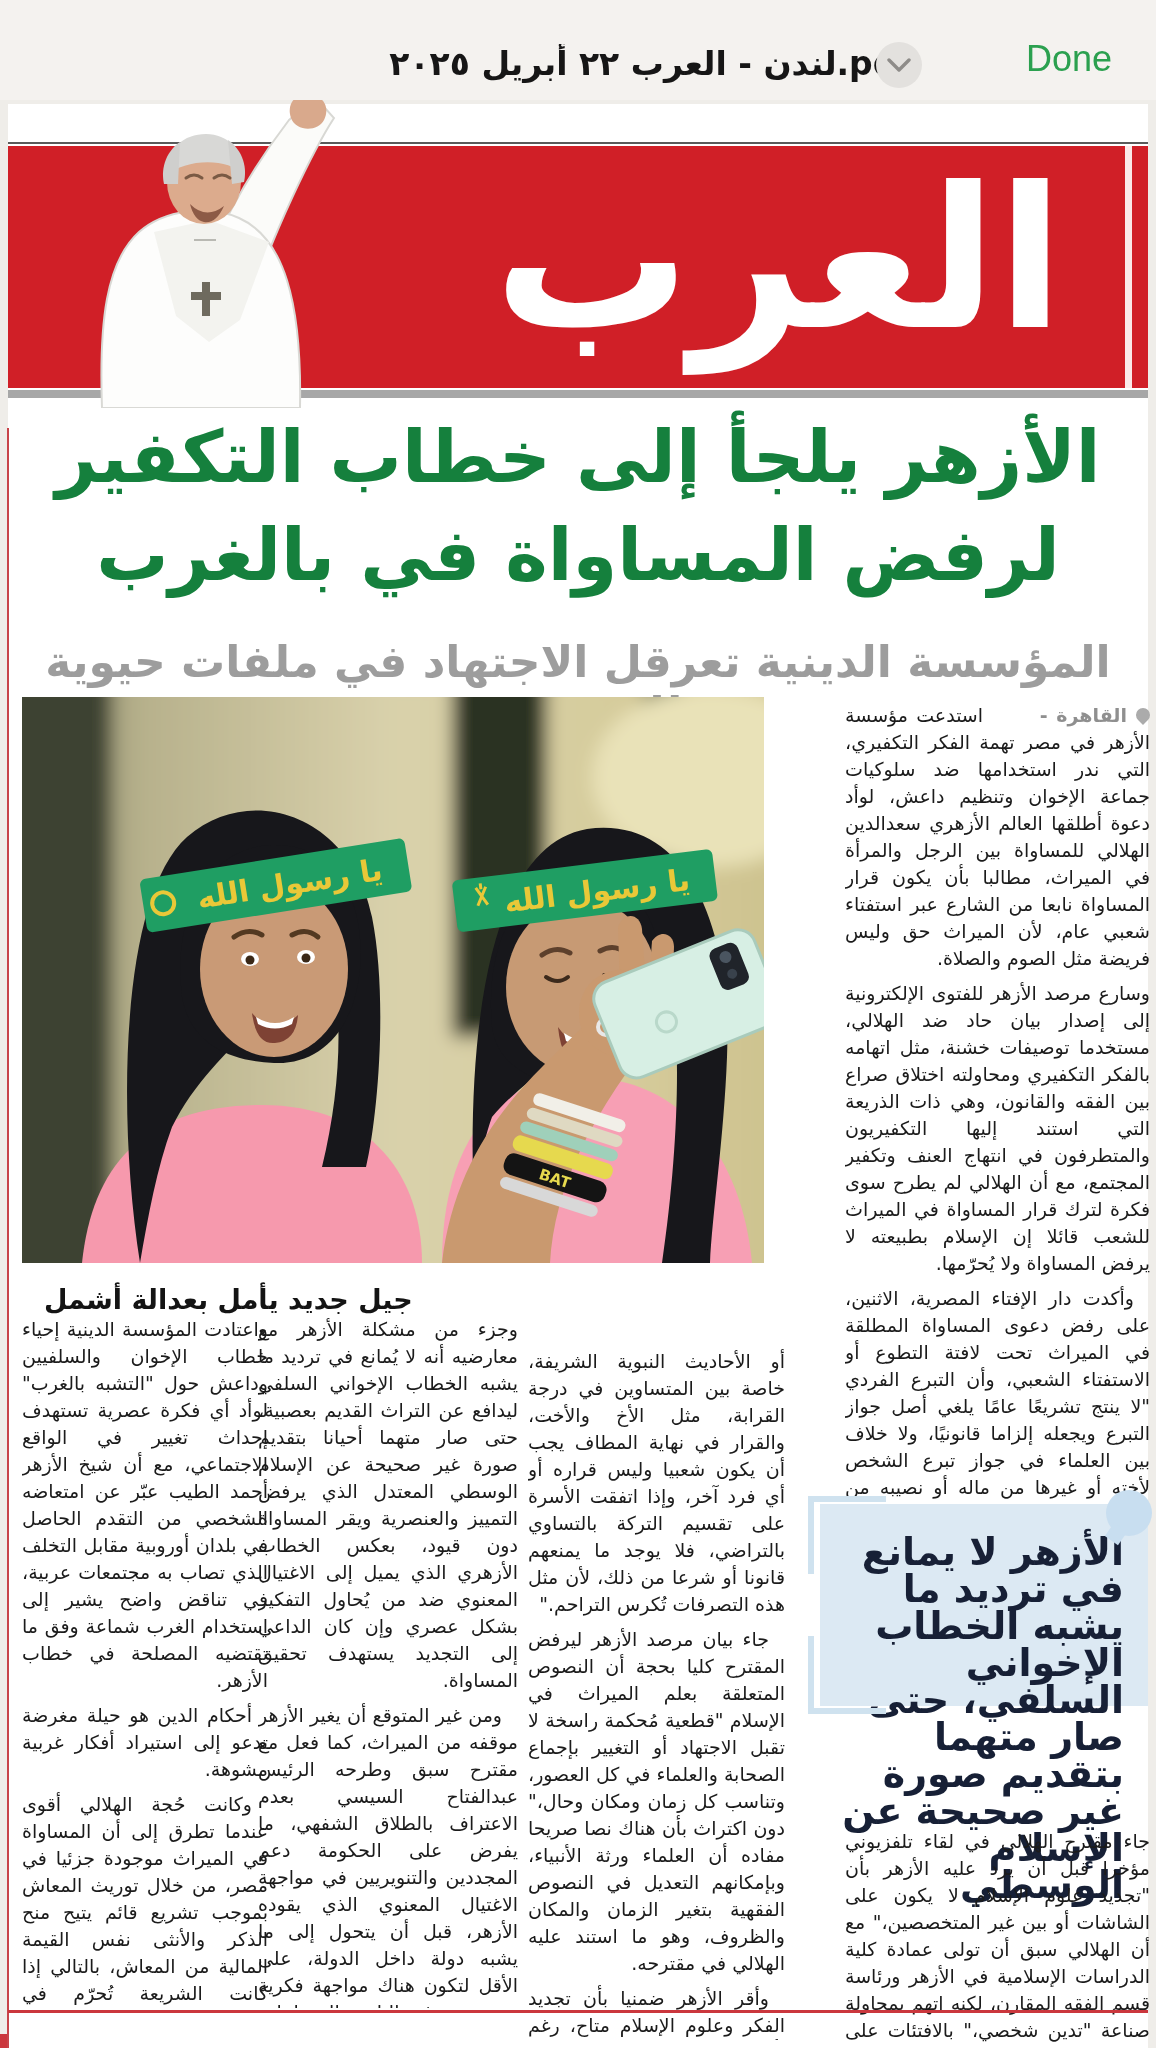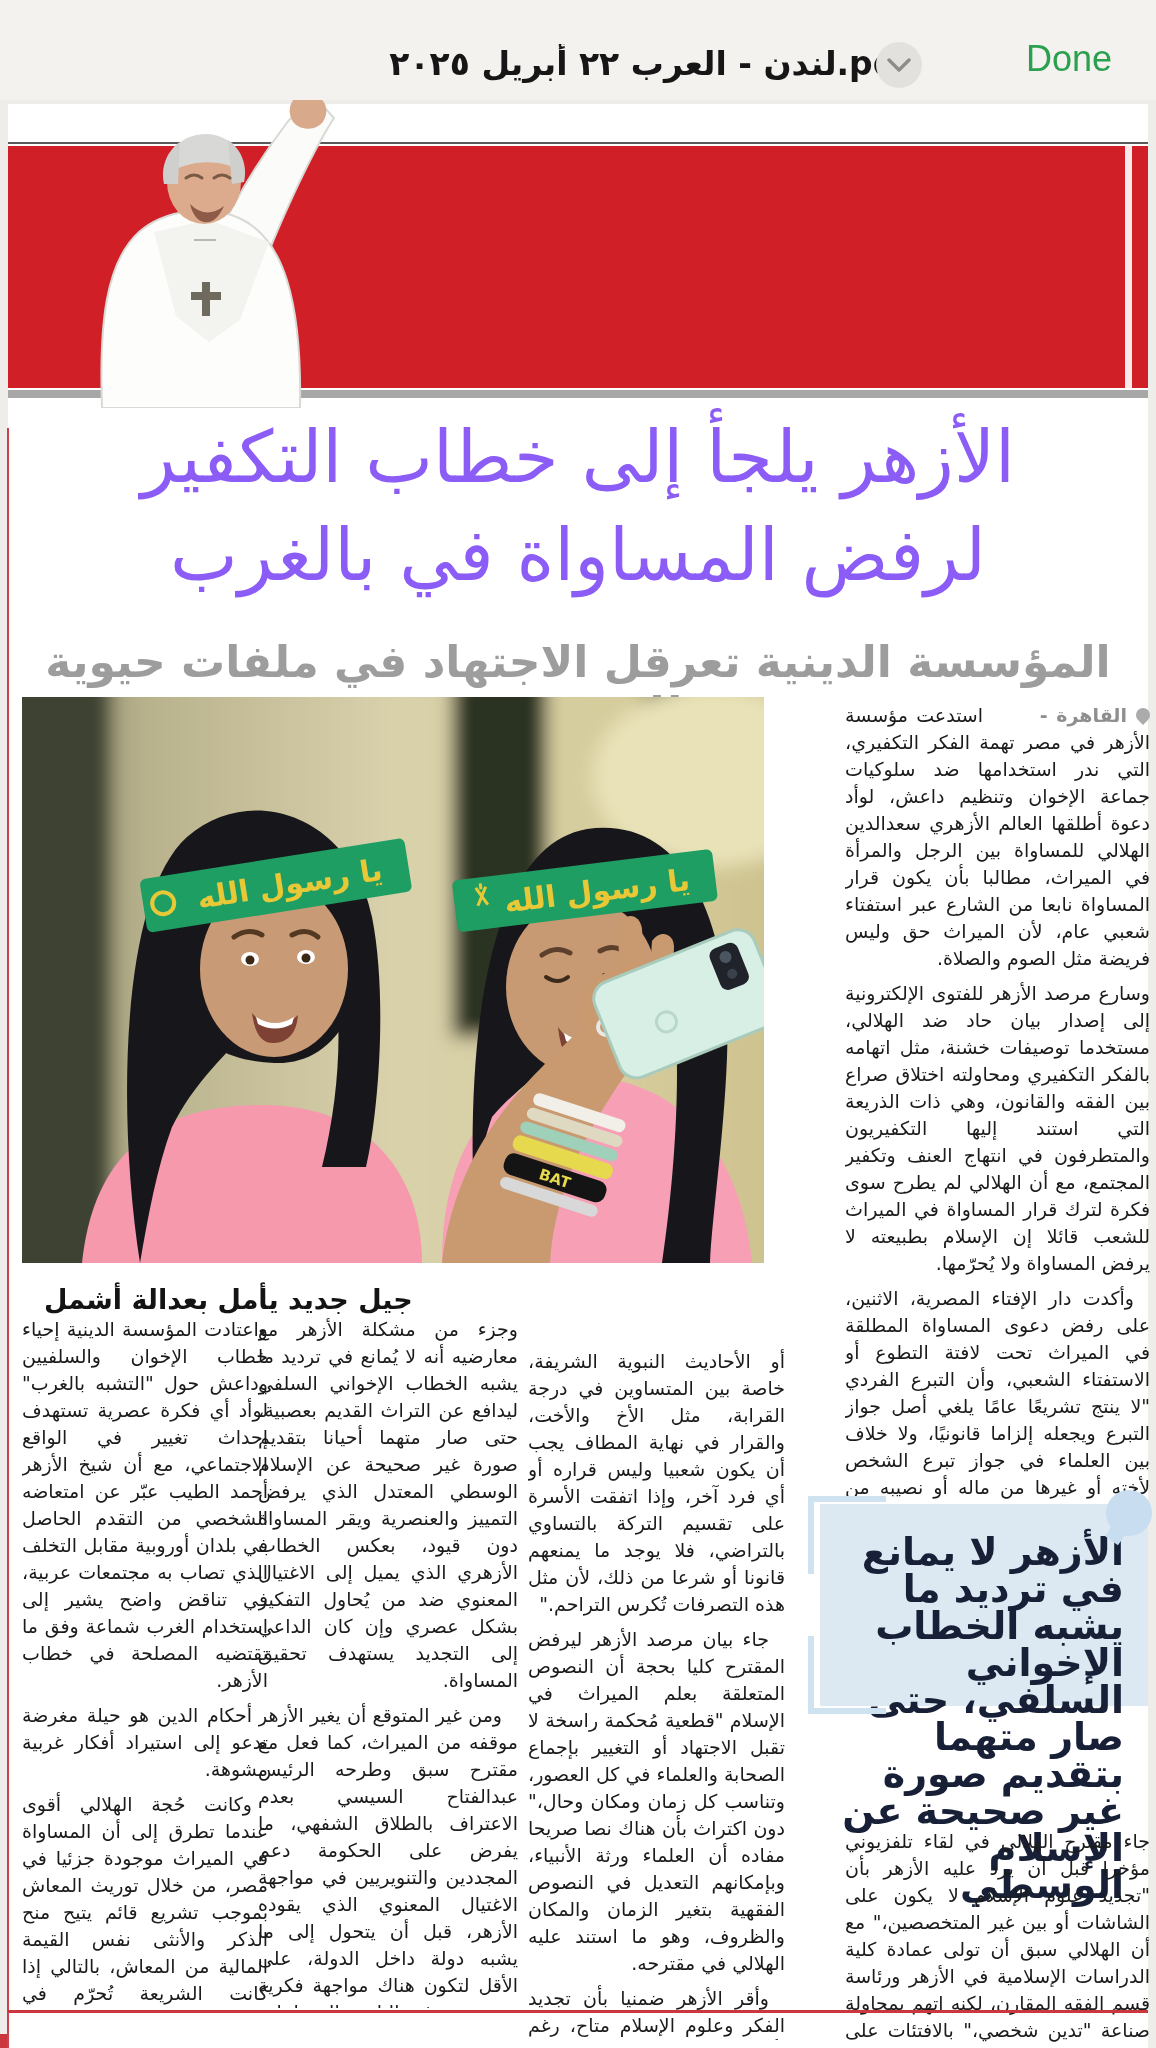--- a/index.html
+++ b/index.html
@@ -22,21 +22,21 @@
   .mast-topline{position:absolute;left:8px;top:142px;width:1140px;height:2px;background:#5a5a5a;}
   .masthead{position:absolute;left:8px;top:146px;width:1140px;height:242px;background:#d01f27;}
   .mast-logo{position:absolute;right:84px;top:-12px;font-size:196px;font-weight:900;color:#ffffff;
     direction:rtl;line-height:250px;letter-spacing:-4px;}
   .mast-white-strip{position:absolute;right:16px;top:0;width:7px;height:242px;background:#ffffff;opacity:.9;}
   .pope{position:absolute;left:44px;top:92px;width:340px;height:316px;z-index:5;}
 
   .gray-rule{position:absolute;left:8px;top:390px;width:1140px;height:8px;background:#a7a7a7;}
 
   .headline{position:absolute;left:8px;top:408px;width:1140px;text-align:center;direction:rtl;
-    color:#8b5cf6;font-weight:400;font-size:72px;line-height:98px;}
+    color:#15803d;font-weight:700;font-size:72px;line-height:98px;}
   .subheadline{position:absolute;left:8px;top:636px;width:1140px;text-align:center;direction:rtl;
     color:#9d9d9d;font-weight:700;font-size:44px;}
 
   .red-vline{position:absolute;left:7px;top:428px;width:2px;height:1620px;background:#c8444a;}
   .red-bline{position:absolute;left:8px;top:2010px;width:1140px;height:3px;background:#cb373d;}
   .red-tick{position:absolute;left:0;top:2034px;width:7px;height:14px;background:#cb373d;}
 
   
   .photo{position:absolute;left:22px;top:697px;width:742px;height:566px;overflow:hidden;background:#c9c2a2;}
   .caption-bar{position:absolute;left:22px;top:1263px;width:742px;height:48px;background:#ffffff;}
@@ -84,20 +84,21 @@
     </div>
     <div class="done-btn">Done</div>
   </div>
 
   <div class="page"></div>
 
   <div class="mast-topline"></div>
 
   <div class="masthead">
     <div class="mast-white-strip"></div>
+    <div class="mast-logo">العرب</div>
   </div>
 
   <svg class="pope" viewBox="0 0 340 316">
 
     <path d="M150,210 C165,150 205,80 245,28 L272,6 L290,26 C268,60 230,140 208,205 Z" fill="#fbfbf9" stroke="#d8d8d4" stroke-width="2"></path>
     <path d="M247,26 C242,12 252,0 266,2 C280,4 286,16 280,28 C274,40 252,40 247,26 Z" fill="#d9a98c"></path>
 
     <path d="M58,316 C55,230 62,170 95,140 C120,118 165,112 195,126 C240,146 258,210 256,316 Z" fill="#fdfdfc" stroke="#d9d9d5" stroke-width="2"></path>
 
     <path d="M110,140 L165,128 L225,150 L196,228 L165,250 L132,224 Z" fill="#f3f3ef"></path>

